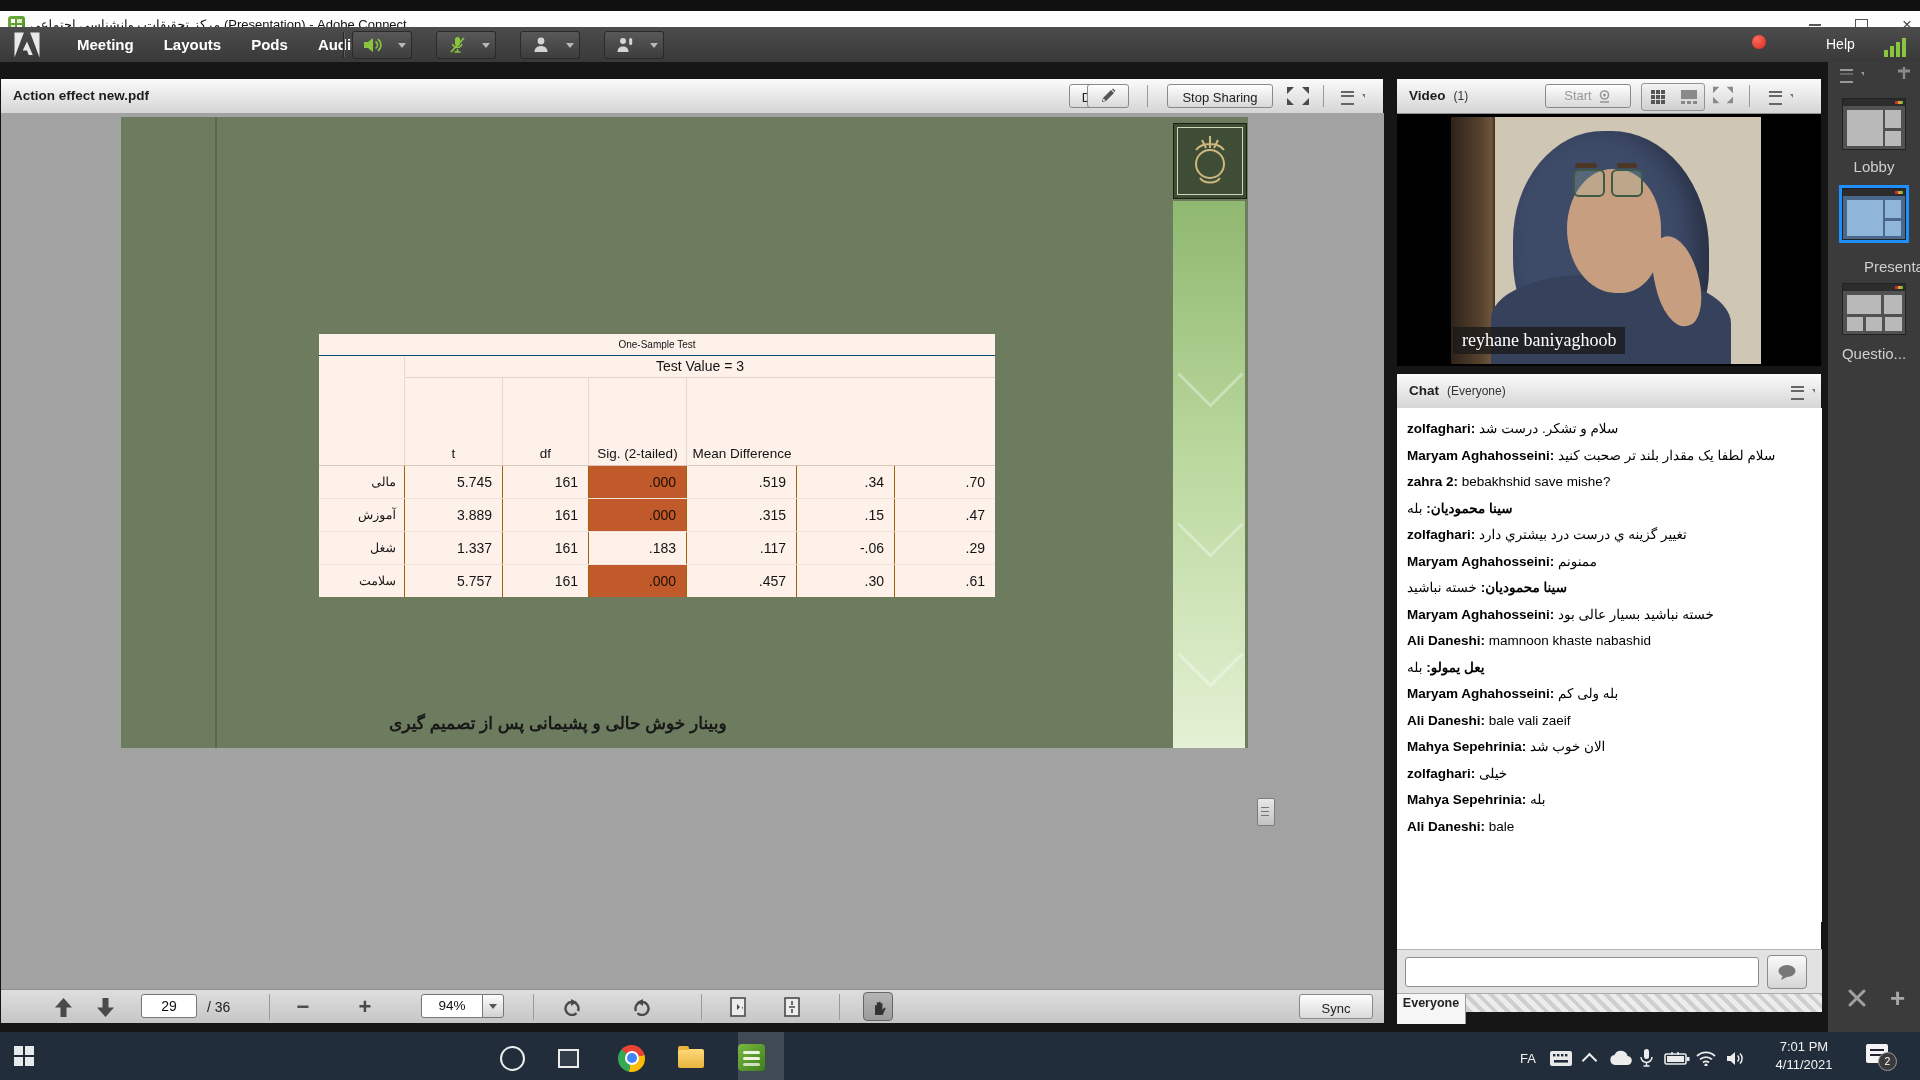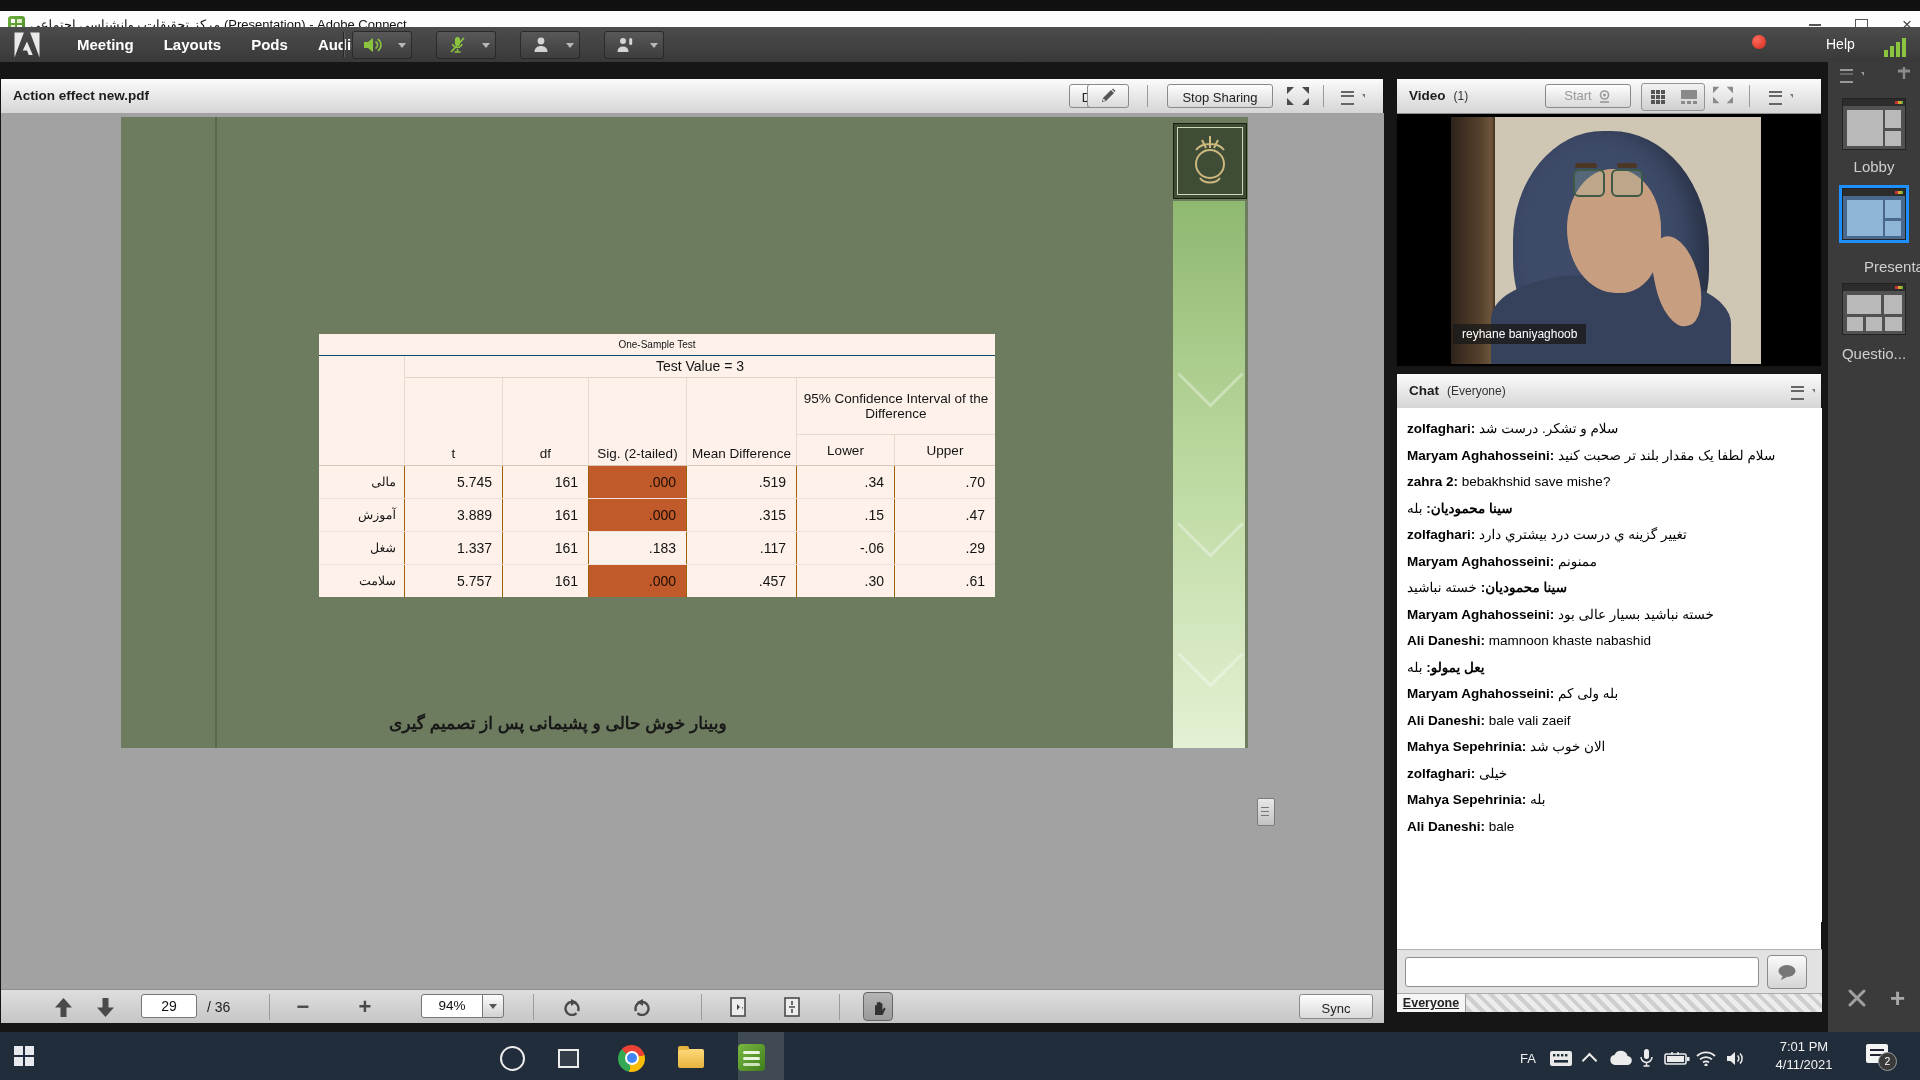--- a/index.html
+++ b/index.html
@@ -102,32 +102,32 @@
   .vexpand{position:absolute;left:314px;top:6px;}
   .vp-sep{position:absolute;left:352px;top:6px;width:1px;height:22px;background:#9a9a9a;}
   .scene{position:absolute;left:54px;top:38px;width:310px;height:247px;background:#d0c6b4;overflow:hidden;}
   .door{position:absolute;left:0;top:0;width:44px;height:100%;background:linear-gradient(90deg,#2e231a,#55402c 65%,#6d563c 92%,#40301f);}
   .scarf{position:absolute;left:62px;top:14px;width:196px;height:238px;background:#3d4a68;border-radius:46% 50% 42% 46%;box-shadow:inset -14px -8px 24px rgba(0,0,0,.35);}
   .scarf2{position:absolute;left:40px;top:158px;width:240px;height:110px;background:#36425c;border-radius:40% 44% 0 0;}
   .face{position:absolute;left:116px;top:52px;width:94px;height:124px;background:#c79e7f;border-radius:48% 48% 42% 52%;}
   .brow{position:absolute;top:46px;width:22px;height:5px;background:#4c3625;border-radius:3px;}
   .glass{position:absolute;top:52px;width:28px;height:24px;border:2px solid #3c5a46;border-radius:6px;background:rgba(160,190,170,.25);}
   .hand-up{position:absolute;left:204px;top:118px;width:44px;height:92px;background:#c79e7f;border-radius:44% 56% 46% 50%;transform:rotate(-12deg);}
-  .namebar{position:absolute;left:2px;bottom:20px;background:rgba(25,25,25,.78);color:#fff;font-size:12px;padding:3px 9px;}
+  .namebar{position:absolute;left:2px;bottom:10px;background:rgba(25,25,25,.78);color:#fff;font-size:18px;padding:3px 9px;font-family:Liberation Serif, serif;}
   
   .chat-pod{position:absolute;left:1396px;top:311px;width:426px;height:639px;background:#fff;border:1px solid #141414;box-sizing:border-box;}
   .chat-msgs{position:absolute;left:0;top:34px;width:426px;height:514px;background:#fff;overflow:hidden;padding:12px 0 0 10px;box-sizing:border-box;}
   .msg{margin:0 0 9.5px 0;font-size:13.5px;color:#000;line-height:17px;}
   .msg[dir="rtl"]{text-align:left;}
   .msg b{font-weight:bold;}
   .chat-inputrow{position:absolute;left:0;top:575px;width:426px;height:44px;background:#e2e2e2;border-top:1px solid #b5b5b5;box-sizing:border-box;}
   .chat-input{position:absolute;left:8px;top:7px;width:354px;height:30px;border:1px solid #8f8f8f;border-radius:3px;background:#fff;box-sizing:border-box;font-size:13px;padding:0 6px;}
   .send-btn{position:absolute;left:370px;top:5px;width:40px;height:34px;background:linear-gradient(#fafafa,#d5d5d5);border:1px solid #8a8a8a;border-radius:4px;display:flex;align-items:center;justify-content:center;box-sizing:border-box;}
   .chat-tabs{position:absolute;left:0;top:619px;width:426px;height:19px;background:repeating-linear-gradient(45deg,#ececec 0 5px,#cfcfcf 5px 9px);border-top:1px solid #aaa;box-sizing:border-box;}
-  .tab-everyone{position:absolute;left:0;top:0;width:68px;height:18px;background:#f6f6f6;border-right:1px solid #999;font-size:12.5px;line-height:18px;text-align:center;color:#222;font-weight:bold;text-decoration:underline;}
+  .tab-everyone{position:absolute;left:0;top:0;width:68px;height:30px;background:#f6f6f6;border-right:1px solid #999;font-size:12.5px;line-height:18px;text-align:center;color:#222;font-weight:bold;}
   
   .right-rail{position:absolute;left:1828px;top:0;width:92px;height:970px;background:#3b3b3b;}
   .rr-menu{position:absolute;left:12px;top:6px;}
   .rr-pin{position:absolute;right:10px;top:5px;width:12px;height:12px;background:#8a8a8a;clip-path:polygon(0 20%,40% 20%,40% 0,60% 0,60% 20%,100% 20%,100% 45%,60% 45%,60% 100%,40% 100%,40% 45%,0 45%);}
   .thumb{position:absolute;left:14px;width:64px;height:52px;background:#515151;border:1px solid #222;box-sizing:border-box;}
   .thumb .tb{position:absolute;left:0;top:0;width:100%;height:7px;background:#2c2c2c;}
   .thumb .tb::after{content:"";position:absolute;right:2px;top:2px;width:8px;height:3px;background:linear-gradient(90deg,#c33 0 3px,#ca3 3px 6px,#3a3);}
   .thumb .b{position:absolute;background:#b9b9b9;}
   .thumb .b1{left:4px;top:11px;width:36px;height:36px;}
   .thumb .b2{right:4px;top:11px;width:16px;height:18px;}
@@ -303,27 +303,20 @@
           <div class="rowflex">
             <div class="t-tv-spacer"></div>
             <div class="t-tv">Test Value = 3</div>
           </div>
           <div class="rowflex thead">
             <div class="hc" style="width:86px"></div>
             <div class="hc w-t">t</div>
             <div class="hc w-df">df</div>
             <div class="hc w-sig">Sig. (2-tailed)</div>
             <div class="hc w-mean">Mean Difference</div>
-            <div class="ci-wrap">
-              <div class="ci-top">95% Confidence Interval of the Difference</div>
-              <div class="ci-bottom">
-                <div class="w-lo" style="border-right:1px solid #e9d8cf">Lower</div>
-                <div class="w-up">Upper</div>
-              </div>
-            </div>
           </div>
           <div>
 
               <div class="srow">
                 <div class="c lbl">مالی</div>
                 <div class="c n w-t">5.745</div>
                 <div class="c n w-df">161</div>
                 <div class="c n w-sig hl">.000</div>
                 <div class="c n w-mean">.519</div>
                 <div class="c n w-lo">.34</div>

